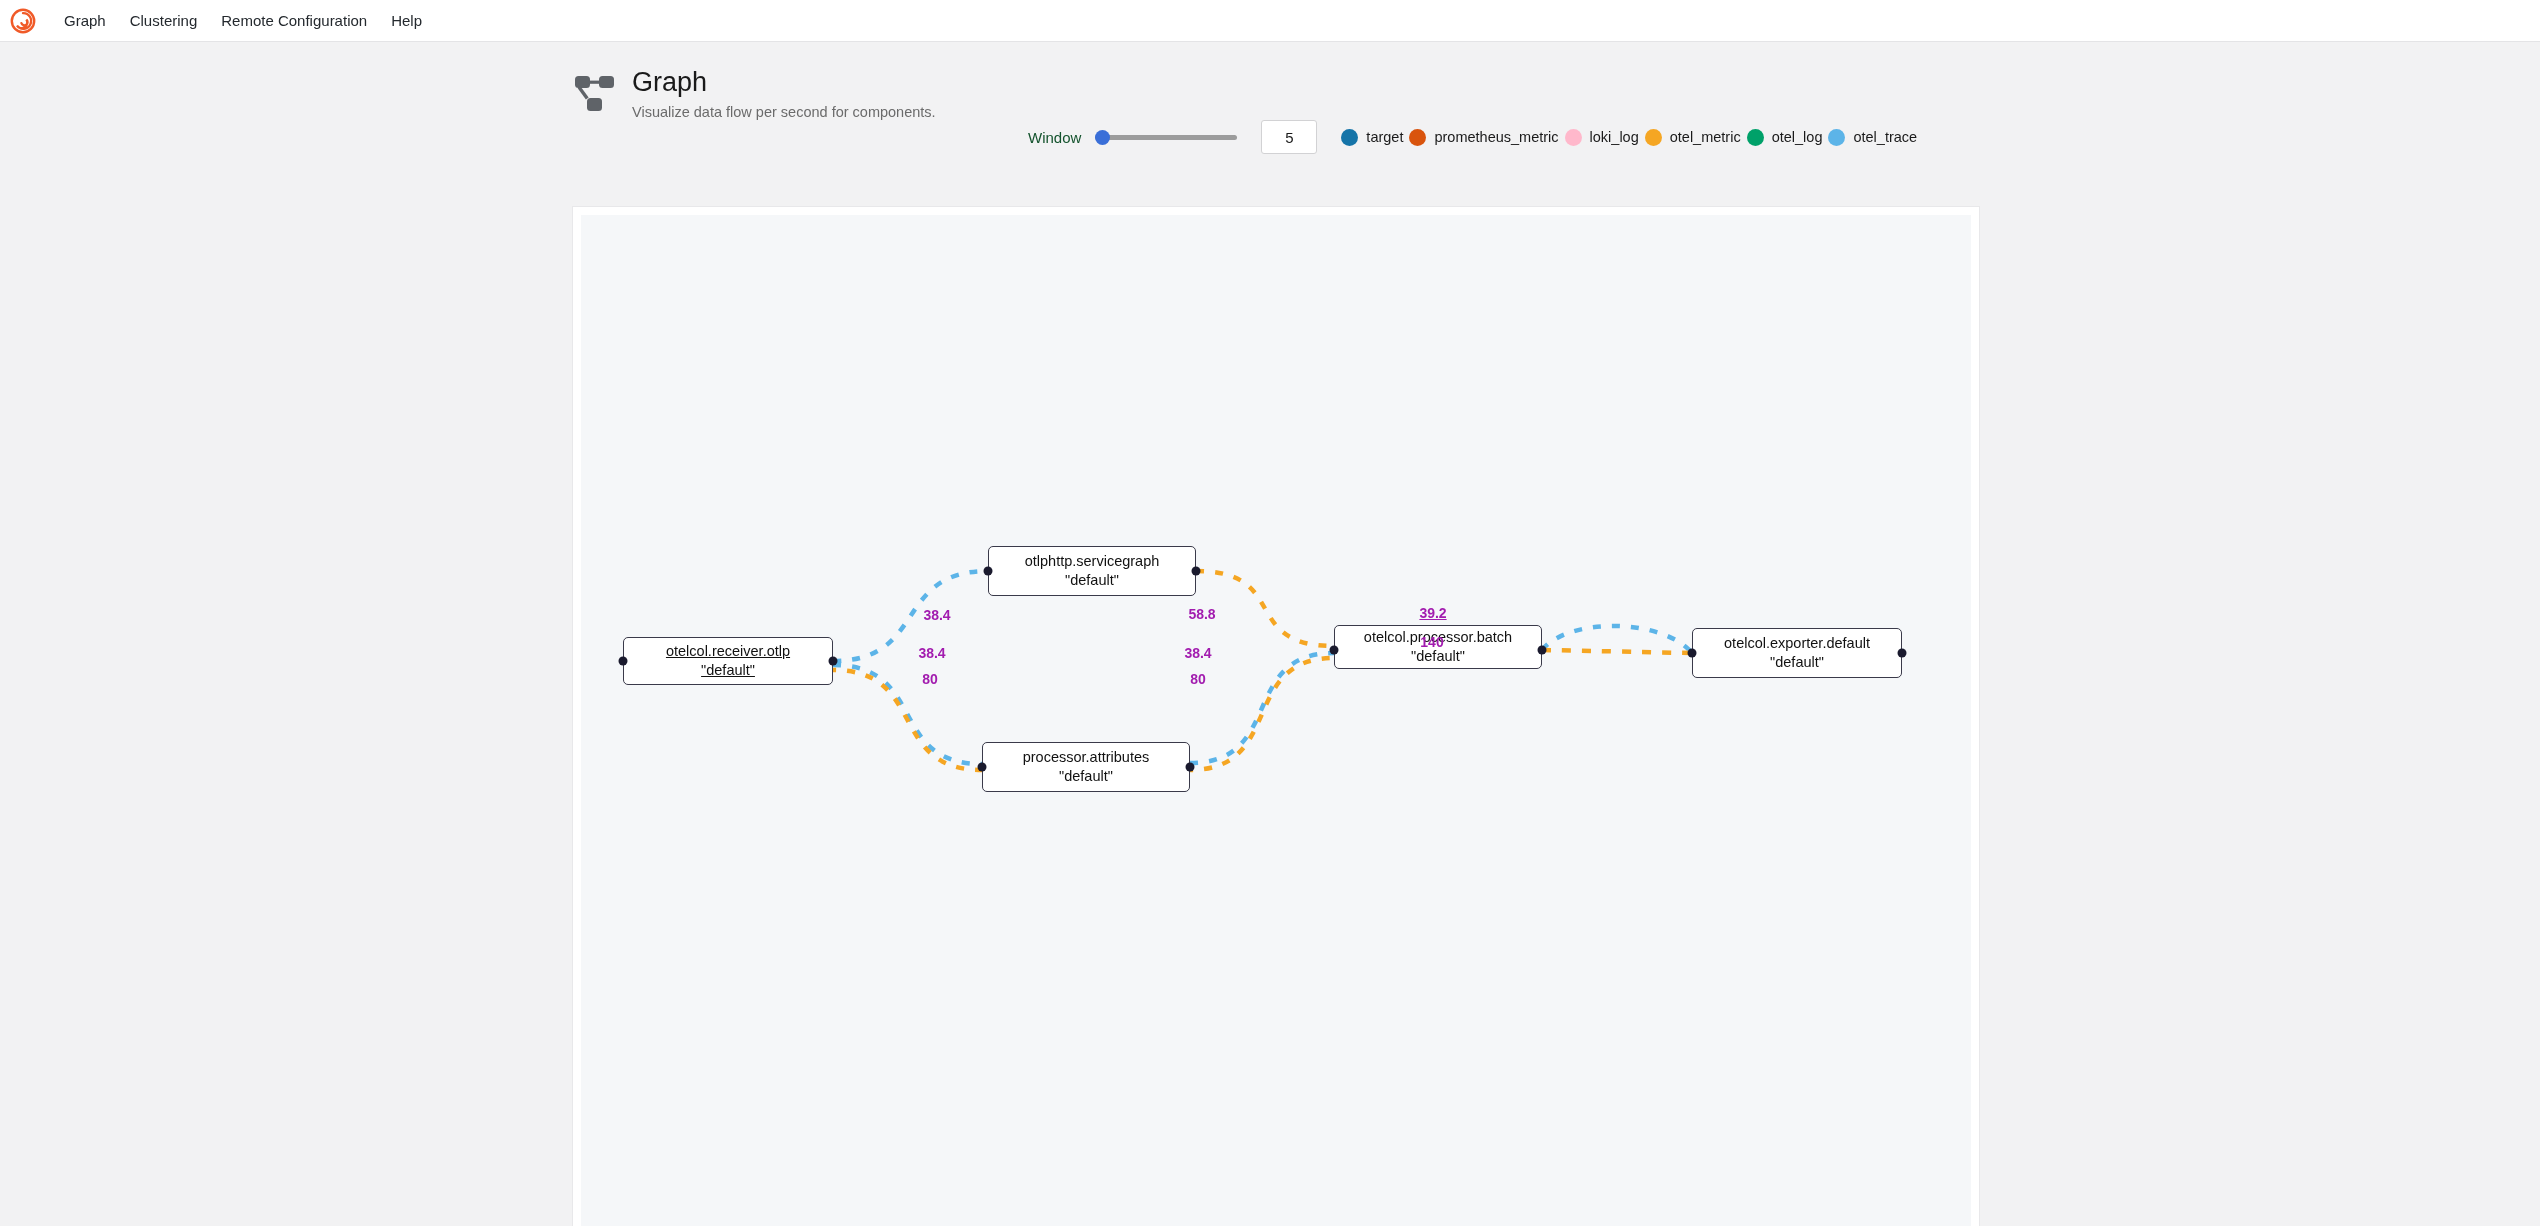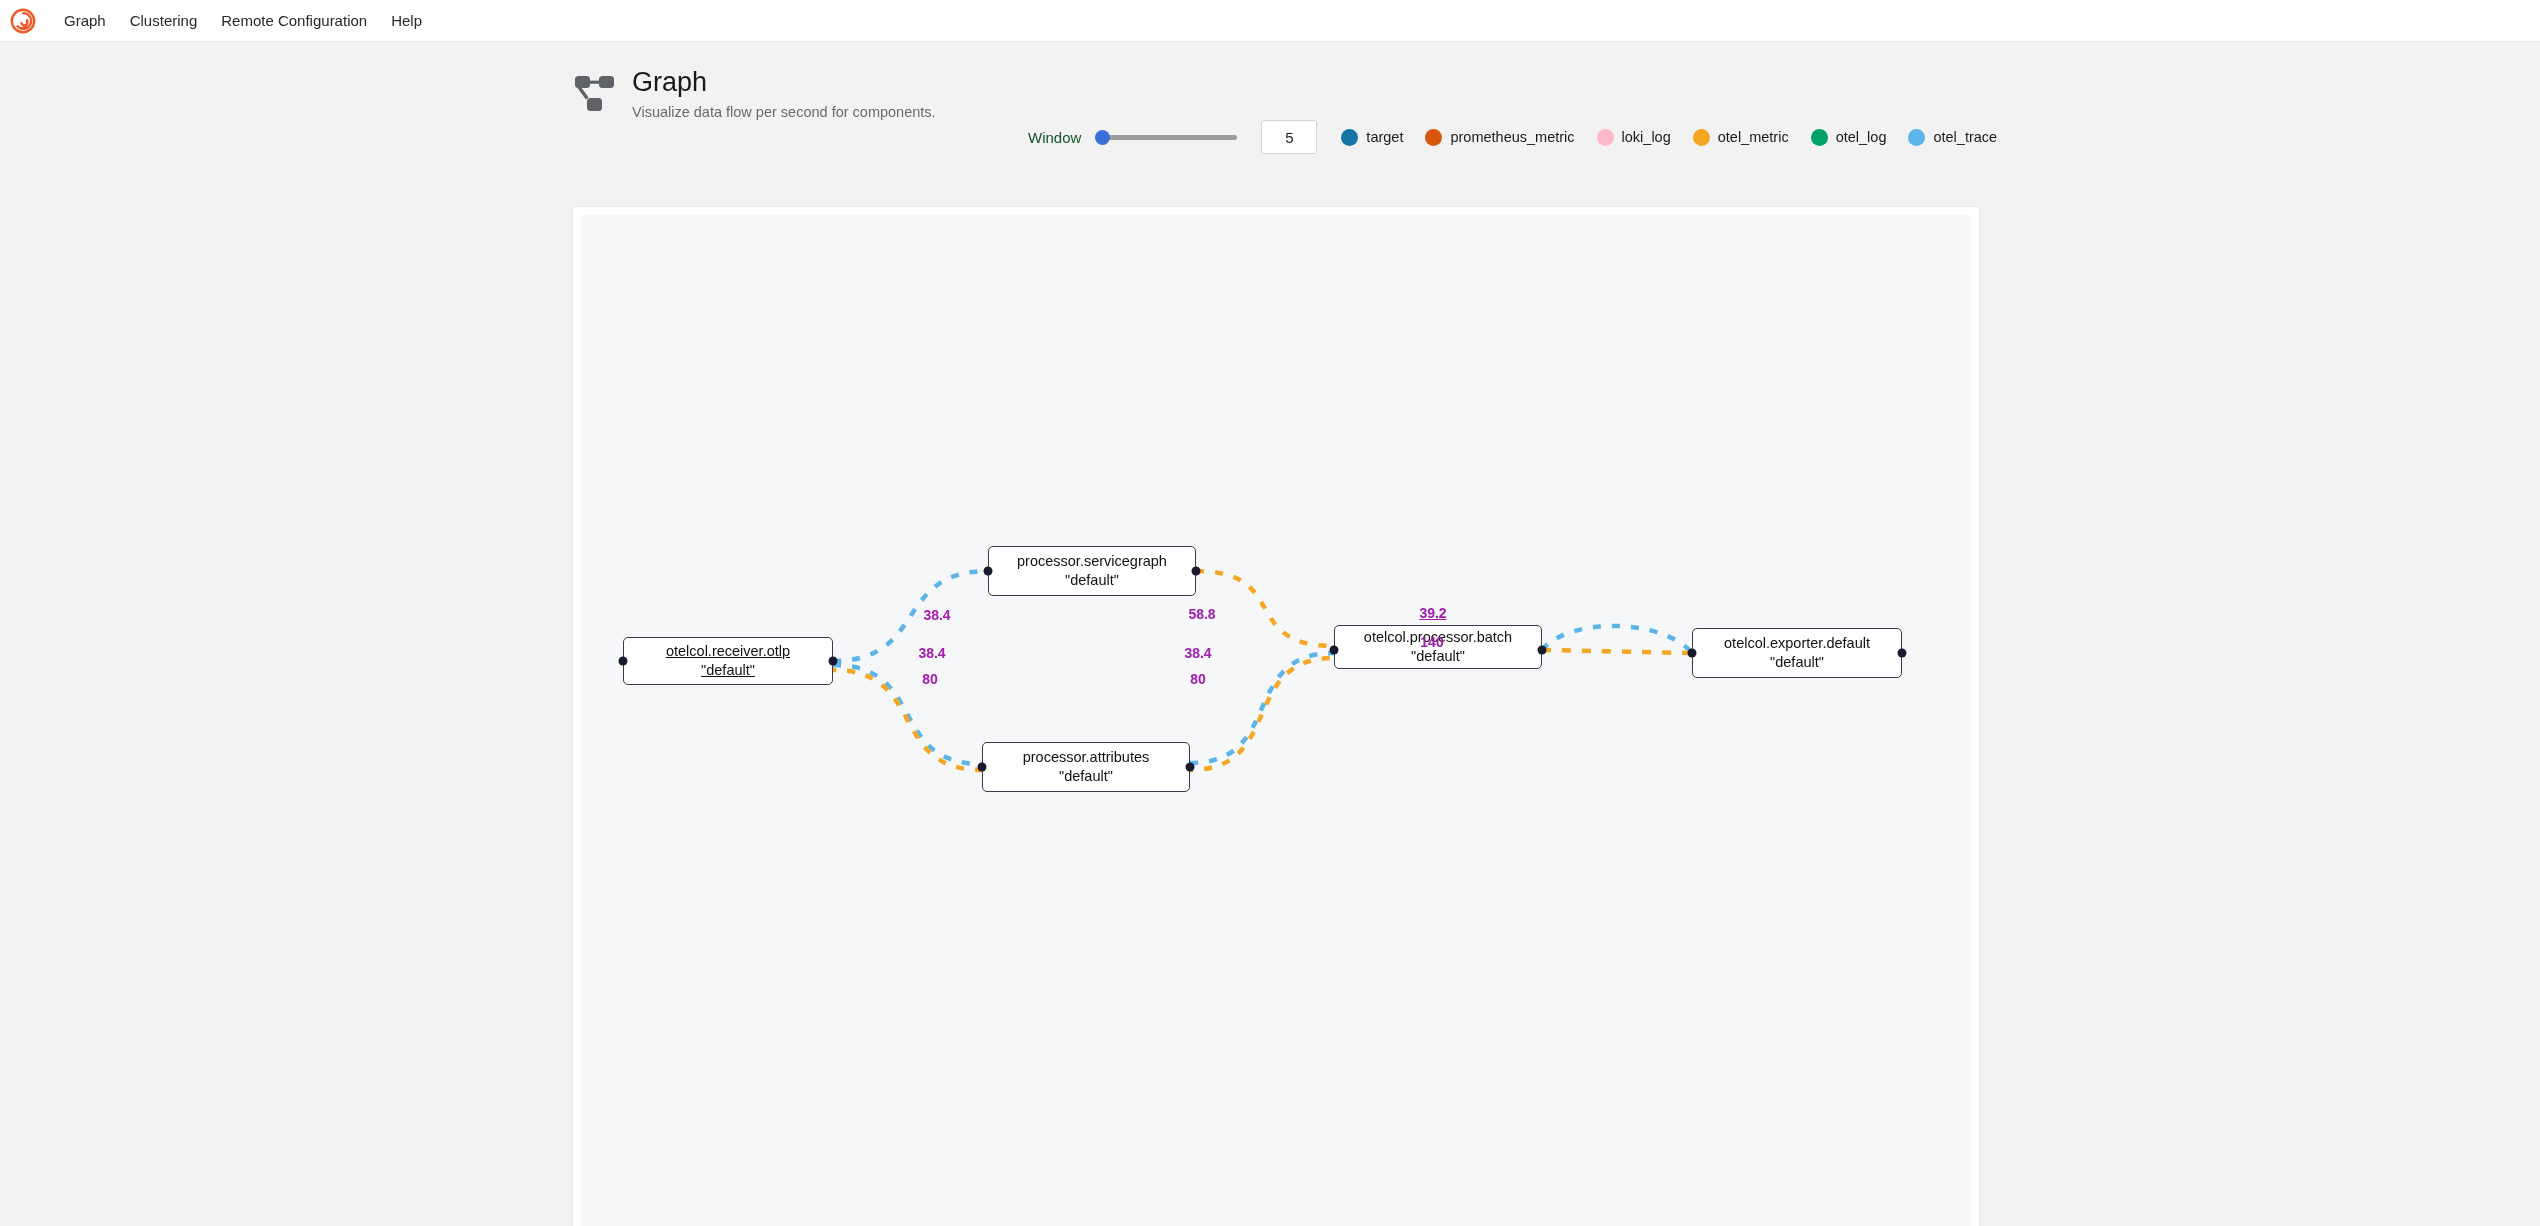--- a/index.html
+++ b/index.html
@@ -110,21 +110,21 @@
     background: #fff;
     border: 1px solid #d2d2d4;
     border-radius: 3px;
     display: flex;
     align-items: center;
     justify-content: center;
     font-size: 15px;
     color: #1a1a1a;
     margin-right: 24px;
   }
-  #legend { display: flex; align-items: center; gap: 22px; }
+  #legend { display: flex; align-items: center; gap: 6px; }
   .legend-item { display: flex; align-items: center; gap: 8px; }
   .legend-dot { width: 17px; height: 17px; border-radius: 50%; flex: none; }
   .legend-label { font-size: 14.5px; color: #1a1a1a; white-space: nowrap; }
 
   
   #note {
     position: absolute;
     left: 572px;
     top: 142px;
     width: 1408px;
@@ -280,21 +280,21 @@
     <div class="node" style="left: 42px; top: 422px; width: 210px; height: 48px; text-decoration: underline;">
           <div class="lbl">
             <div>otelcol.receiver.otlp</div>
             <div>"default"</div>
           </div>
         </div>
         <div class="handle" style="left: 42px; top: 446px; transform: translate(-50%, -50%);"></div>
         <div class="handle" style="left: 252px; top: 446px; transform: translate(-50%, -50%);"></div>
         <div class="node" style="left: 407px; top: 331px; width: 208px; height: 50px;">
           <div class="lbl">
-            <div>processor.servicegraph</div>
+            <div>otlphttp.servicegraph</div>
             <div>"default"</div>
           </div>
         </div>
         <div class="handle" style="left: 407px; top: 356px; transform: translate(-50%, -50%);"></div>
         <div class="handle" style="left: 615px; top: 356px; transform: translate(-50%, -50%);"></div>
         <div class="node" style="left: 401px; top: 527px; width: 208px; height: 50px;">
           <div class="lbl">
             <div>processor.attributes</div>
             <div>"default"</div>
           </div>

